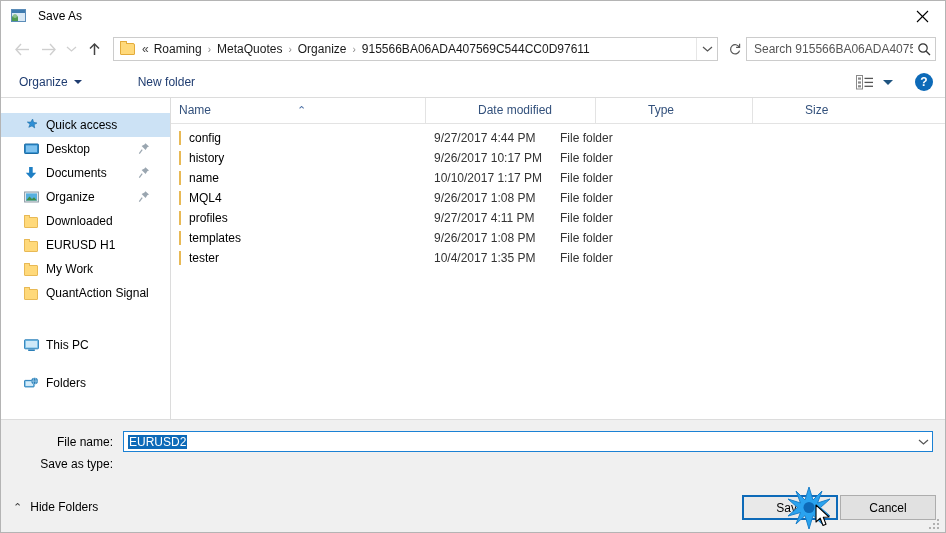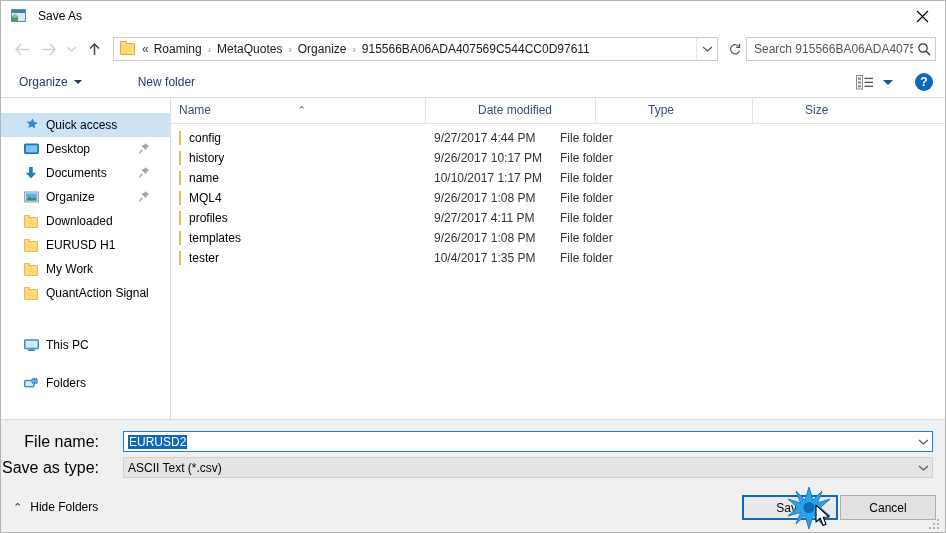--- a/index.html
+++ b/index.html
@@ -370,23 +370,23 @@
     position: absolute;
     display: flex;
     align-items: center;
     left: 0; right: 0;
   }
   .frm-row.fname { top: 11px; }
   .frm-row.ftype { top: 37px; border-radius: 10px; }
   .frm-label {
     width: 122px;
     text-align: right;
-    font-size: 16px;
+    font-size: 12px;
     color: #000;
-    padding-right: 24px;
+    padding-right: 10px;
     box-sizing: border-box;
   }
   .combo {
     flex: 1;
     height: 21px;
     margin-right: 12px;
     display: flex;
     align-items: center;
     box-sizing: border-box;
   }
@@ -796,28 +796,20 @@
         <div class="cdrop">
           <svg width="11" height="8" viewBox="0 0 11 8">
             <path d="M1 2 L5.5 6 L10 2" fill="none" stroke="#555" stroke-width="1.2"></path>
           </svg>
         </div>
       </div>
     </div>
 
     <div class="frm-row ftype">
       <div class="frm-label">Save as type:</div>
-      <div class="combo filetype">
-        <div class="val">ASCII Text (*.csv)</div>
-        <div class="cdrop">
-          <svg width="11" height="8" viewBox="0 0 11 8">
-            <path d="M1 2 L5.5 6 L10 2" fill="none" stroke="#555" stroke-width="1.2"></path>
-          </svg>
-        </div>
-      </div>
     </div>
 
     <div class="hide-folders">
       <span class="hf-caret">⌃</span>
       <span>Hide Folders</span>
     </div>
 
     <div class="grip">
       <i style="left:8px;top:0;"></i>
       <i style="left:4px;top:4px;"></i>

